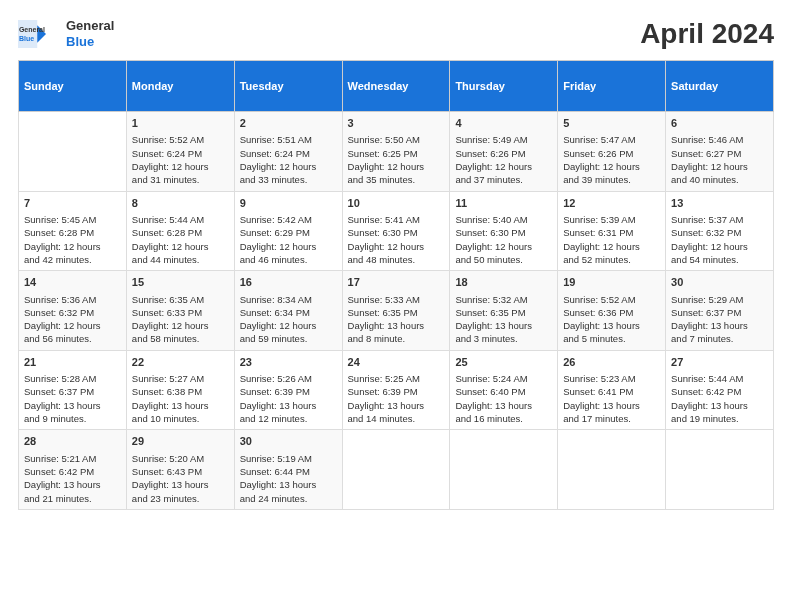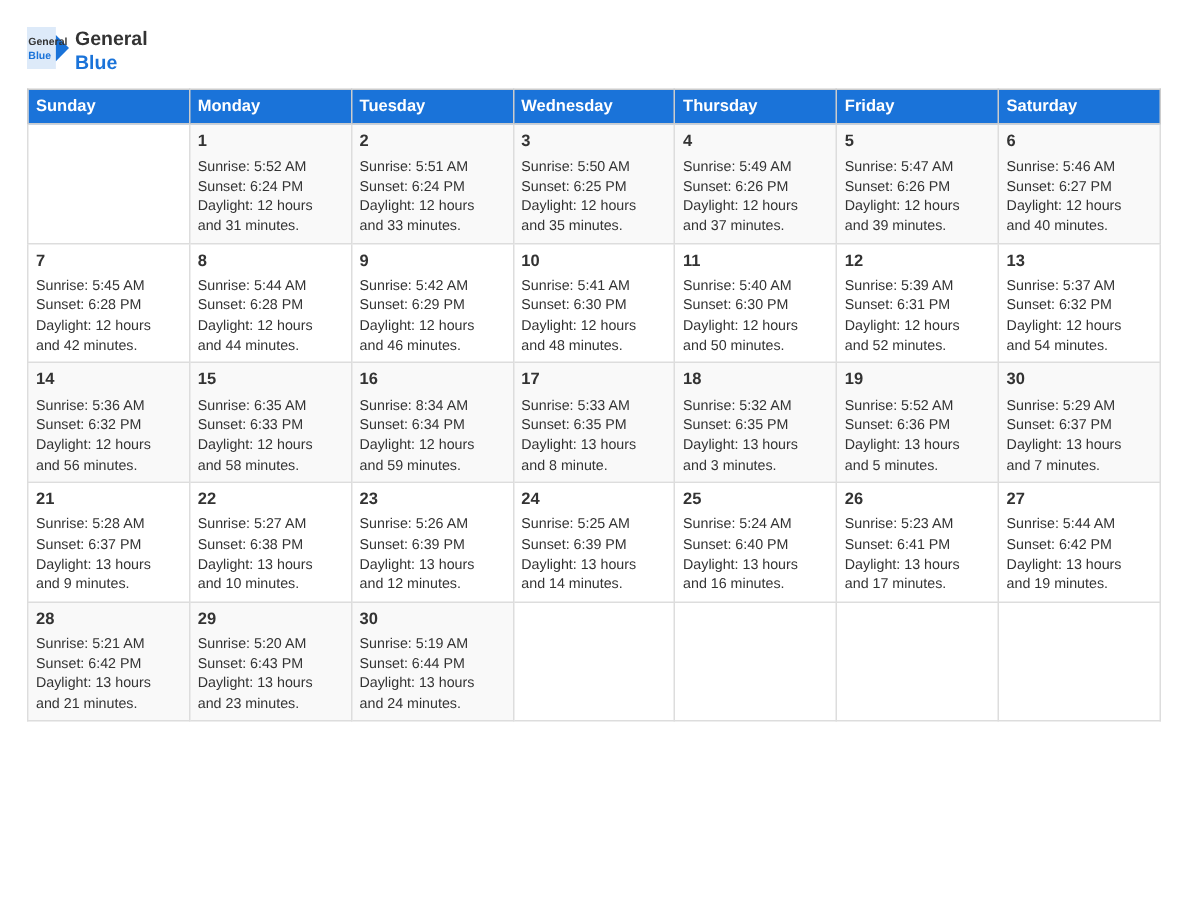--- a/index.html
+++ b/index.html
@@ -16,22 +16,22 @@
       padding: 18px 18px 10px 18px;
     }
     .header {
       display: flex;
       justify-content: space-between;
       align-items: flex-start;
       margin-bottom: 10px;
     }
     .logo {
       display: flex;
-      align-items: flex-start;
-      gap: 4px;
+      align-items: center;
+      gap: 20px;
     }
     .logo-text {
       font-size: 13px;
       font-weight: bold;
       color: #333;
       line-height: 1.2;
     }
     .logo-icon {
       width: 28px;
       height: 28px;
@@ -50,21 +50,21 @@
     }
     table {
       width: 100%;
       border-collapse: collapse;
       font-size: 10px;
     }
     thead tr th {
       background-color: #1a73d9;
       color: #fff;
       text-align: left;
-      padding: 5px 5px;
+      padding: 19px 5px;
       font-size: 11px;
       font-weight: bold;
       border: 1px solid #ccc;
     }
     tbody tr td {
       vertical-align: top;
       padding: 4px 5px;
       border: 1px solid #ddd;
       font-size: 9.5px;
       color: #333;
@@ -99,20 +99,21 @@
         <text x="1" y="14" font-size="8" font-weight="bold" fill="#333" font-family="Arial">General</text>
         <text x="1" y="24" font-size="8" font-weight="bold" fill="#1a73d9" font-family="Arial">Blue</text>
       </svg>
       <div>
         <div class="logo-text">
           <span>General</span><br><span style="color:#1a73d9;">Blue</span>
         </div>
       </div>
     </div>
     <div class="title-block">
+      <div class="main-title">April 2024</div>
     </div>
   </div>
 
   <table>
     <thead>
       <tr>
       <th>Sunday</th>
           <th>Monday</th>
           <th>Tuesday</th>
           <th>Wednesday</th>

